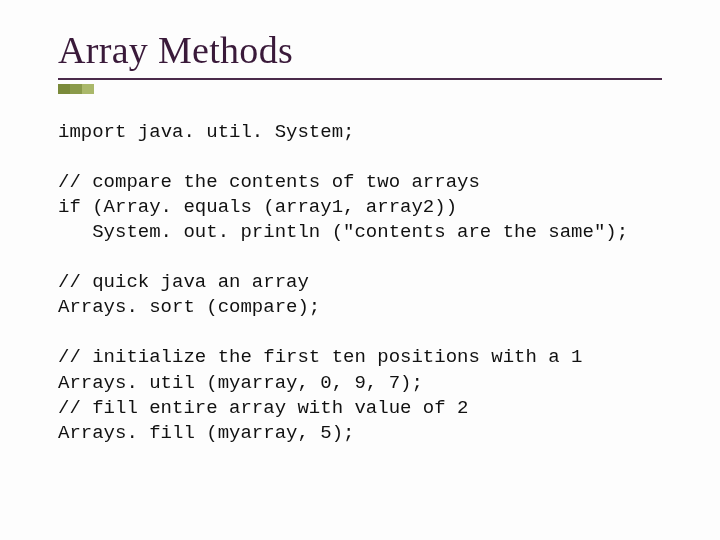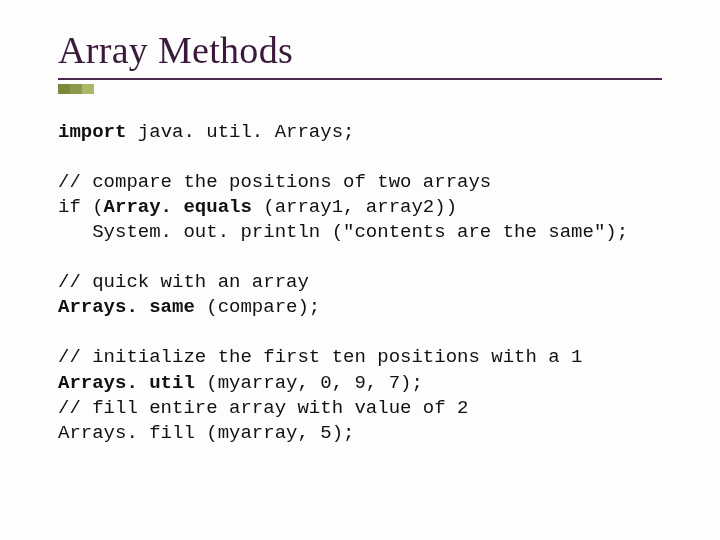--- a/index.html
+++ b/index.html
@@ -39,38 +39,38 @@
   .accent-bar .seg1 { flex: 1; background: #7a8a3a; }
   .accent-bar .seg2 { flex: 1; background: #8a9a4a; }
   .accent-bar .seg3 { flex: 1; background: #aab86a; }
   .code {
     font-family: "Courier New", Courier, monospace;
     font-size: 19px;
     line-height: 1.32;
     white-space: pre;
     color: #111;
   }
-  .code .b { font-weight: bold; }
+  .code .b { font-weight: normal; }
   .blank { height: 25px; }
 </style>
 </head>
 <body>
 
 <div class="slide">
   <h1 class="title">Array Methods</h1>
   <div class="title-underline"></div>
   <div class="accent-bar">
     <div class="seg1"></div>
       <div class="seg2"></div>
       <div class="seg3"></div>
   </div>
 
-  <div class="code"><span class="b">import</span><span> java. util. Arrays;</span>
-<div class="blank"></div><span>// compare the positions of two arrays</span>
+  <div class="code"><span class="b">import</span><span> java. util. System;</span>
+<div class="blank"></div><span>// compare the contents of two arrays</span>
 <span>if (</span><span class="b">Array. equals</span><span> (array1, array2))</span>
 <span>   System. out. println ("contents are the same");</span>
-<div class="blank"></div><span>// quick with an array</span>
-<span class="b">Arrays. same</span><span> (compare);</span>
+<div class="blank"></div><span>// quick java an array</span>
+<span class="b">Arrays. sort</span><span> (compare);</span>
 <div class="blank"></div><span>// initialize the first ten positions with a 1</span>
 <span class="b">Arrays. util</span><span> (myarray, 0, 9, 7);</span>
 <span>// fill entire array with value of 2</span>
 <span>Arrays. fill (myarray, 5);</span></div>
 </div>
 
 </body></html>

